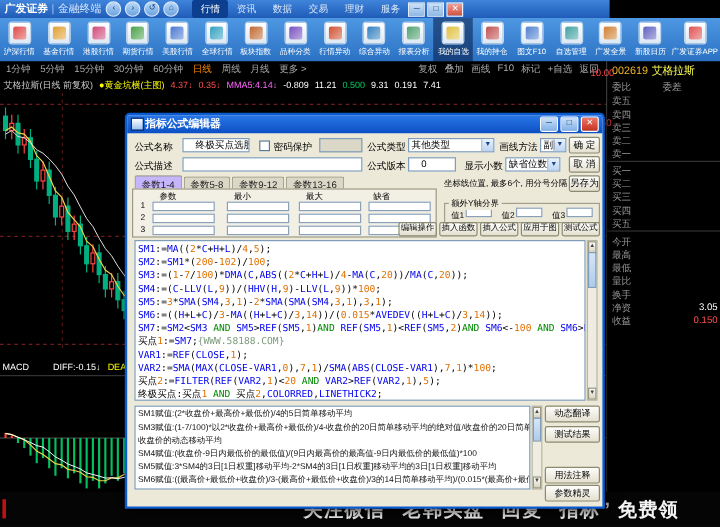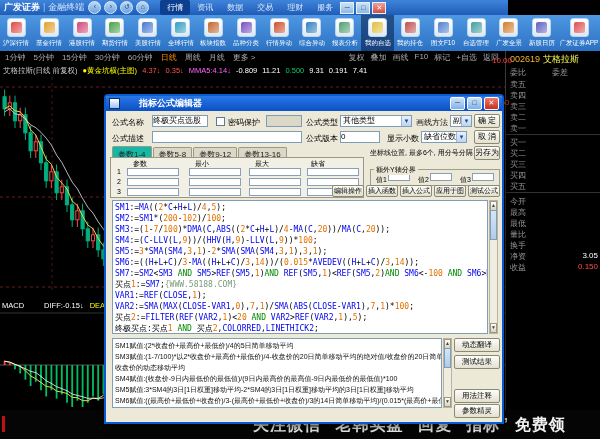--- a/index.html
+++ b/index.html
@@ -54,41 +54,41 @@
   
   #banner{position:absolute;left:0;top:410px;width:600px;height:29px;background:#050505;z-index:20}
   #bannertext{position:absolute;left:253px;top:5px;font-size:16px;font-weight:bold;color:#f2f2f2;
     letter-spacing:1px;white-space:nowrap}
   .glitch{position:absolute;background:#c01010}
   
   #dialog{position:absolute;left:104px;top:94px;width:396px;height:326px;background:#ece9d8;
     border:2px solid #0a5bd0;border-radius:4px 4px 0 0;box-shadow:3px 3px 8px rgba(0,0,0,.6);z-index:40}
   #dlg-title{position:absolute;left:0;top:0;right:0;height:15px;border-radius:2px 2px 0 0;
     background:linear-gradient(#2a77e8,#0b50c4);display:flex;align-items:center;padding:0 3px}
-  #dlg-title .t{color:#fff;font-size:9px;font-weight:bold;margin-left:19px;white-space:nowrap}
+  #dlg-title .t{color:#fff;font-size:9px;font-weight:bold;margin-left:1px;white-space:nowrap}
   #dlg-icon{width:9px;height:9px;background:linear-gradient(#fff,#9cc0f0);border:1px solid #08306e}
   #dlg-ctrl{margin-left:auto;display:flex;gap:2px}
   .dbtn{width:13px;height:11px;background:linear-gradient(#cfe2f6,#7fb0e8);border:1px solid #fff;
     border-radius:2px;font-size:7px;line-height:10px;text-align:center;color:#0a3670}
   .dbtn.close{background:linear-gradient(#f07868,#c43020);color:#fff}
   .lbl{position:absolute;font-size:8px;color:#000;white-space:nowrap}
   .inp{position:absolute;background:#fff;border:1px solid #7f9db9;font-size:8px;line-height:9px;
-    padding:0 0;height:12px;box-sizing:border-box;color:#000;white-space:nowrap;overflow:hidden}
+    padding:0 10px;height:12px;box-sizing:border-box;color:#000;white-space:nowrap;overflow:hidden}
   .inp.disabled{background:#dcd8c8}
   .sel{position:absolute;background:#fff;border:1px solid #7f9db9;height:12px;box-sizing:border-box;
     font-size:8px;line-height:10px;padding:0 10px 0 2px;color:#000;white-space:nowrap;overflow:hidden}
   .sel .ar{position:absolute;right:0;top:0;bottom:0;width:9px;background:linear-gradient(#e9f2fc,#bcd4f0);
     border-left:1px solid #9db8d8;font-size:6px;line-height:10px;text-align:center;color:#1a4a8c}
   .btn{position:absolute;background:linear-gradient(#fdfdfb,#e4e0d0);border:1px solid #8a8a70;
     border-radius:2px;font-size:8px;text-align:center;color:#000;box-sizing:border-box;overflow:hidden;white-space:nowrap}
   .chk{position:absolute;width:9px;height:9px;background:#fff;border:1px solid #5a7a9a;box-sizing:border-box}
   #tabs{position:absolute;left:6px;top:51px;display:flex}
   .tab{font-size:8px;padding:1px 5px;border:1px solid #9a9a84;border-bottom:none;background:#dcd8c8;
     border-radius:2px 2px 0 0;margin-right:1px;white-space:nowrap;color:#222}
-  .tab.active{background:#14b8a6;position:relative;top:-1px;padding-top:2px}
+  .tab.active{background:#c4b5fd;position:relative;top:-1px;padding-top:2px}
   #paramgroup{position:absolute;left:4px;top:61px;width:254px;height:41px;background:#f2f0e4;
     border:1px solid #9a9a84;box-sizing:border-box}
   .phead{position:absolute;top:1px;font-size:7px;color:#000}
   .prow-num{position:absolute;font-size:7px;color:#000}
   .pinp{position:absolute;width:52px;height:8px;background:#fff;border:1px solid #8aa0b8;box-sizing:border-box}
   #coordinput{left:264px;top:61px;width:128px}
   #fieldset{position:absolute;left:264px;top:73px;width:128px;height:15px;border:1px solid #a0a08a}
   #fs-legend{position:absolute;left:268px;top:69px;font-size:7px;background:#ece9d8;padding:0 2px;color:#000;z-index:2}
   .vlbl{position:absolute;font-size:7px;color:#000;top:79px}
   .vinp{position:absolute;top:77px;width:22px;height:8px;background:#fff;border:1px solid #8aa0b8;box-sizing:border-box}

